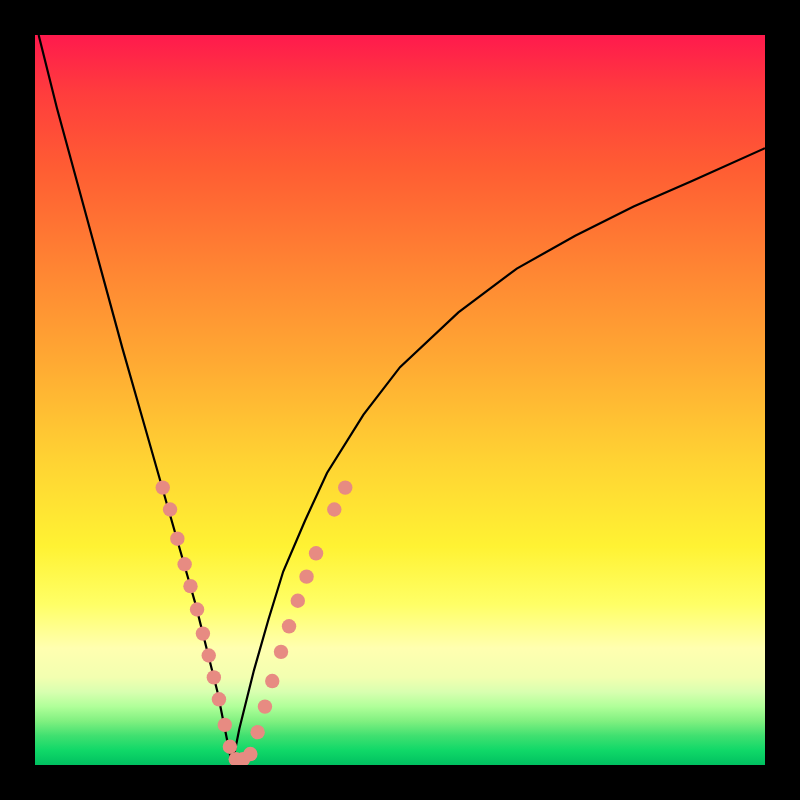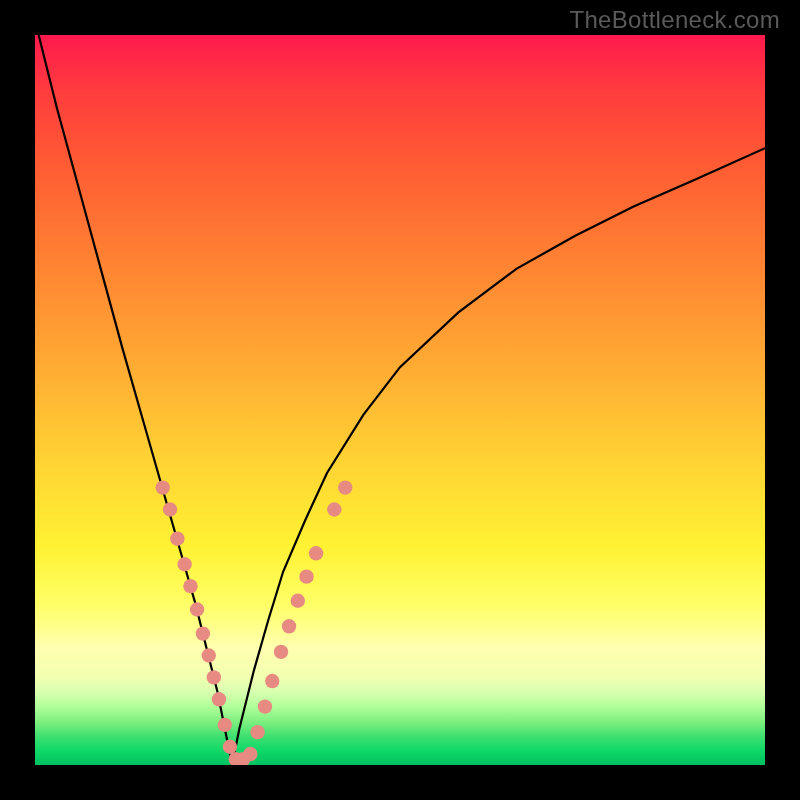--- a/index.html
+++ b/index.html
@@ -55,21 +55,20 @@
     left: 0;
     top: 0;
     width: 730px;
     height: 730px;
   }
 </style>
 </head>
 <body>
 <div class="frame">
 
-  <div class="watermark">TheBottleneck.com</div>
 
   <div class="plot-area">
     <svg class="curve" viewBox="0 0 730 730" preserveAspectRatio="none">
       <path id="curve-left" fill="none" stroke="#000000" stroke-width="2.2" d="M3.65 0.00 L21.90 73.00 L43.80 153.30 L65.70 233.60 L87.60 313.90 L109.50 390.55 L131.40 467.20 L146.00 518.30 L160.60 569.40 L171.55 613.20 L182.50 657.00 L189.80 693.50 L197.10 730.00 "></path>
       <path id="curve-right" fill="none" stroke="#000000" stroke-width="2.2" d="M197.10 730.00 L204.40 693.50 L219.00 635.10 L233.60 584.00 L248.20 536.55 L270.10 485.45 L292.00 438.00 L328.50 379.60 L365.00 332.15 L423.40 277.40 L481.80 233.60 L540.20 200.75 L598.60 171.55 L657.00 146.00 L730.00 113.15 "></path>
       <g id="dots">
           <circle cx="127.75" cy="452.60" r="7.2" fill="#e78b82" stroke="#d6766e" stroke-width="0"></circle>
           <circle cx="135.05" cy="474.50" r="7.2" fill="#e78b82" stroke="#d6766e" stroke-width="0"></circle>
           <circle cx="142.35" cy="503.70" r="7.2" fill="#e78b82" stroke="#d6766e" stroke-width="0"></circle>
           <circle cx="149.65" cy="529.25" r="7.2" fill="#e78b82" stroke="#d6766e" stroke-width="0"></circle>

